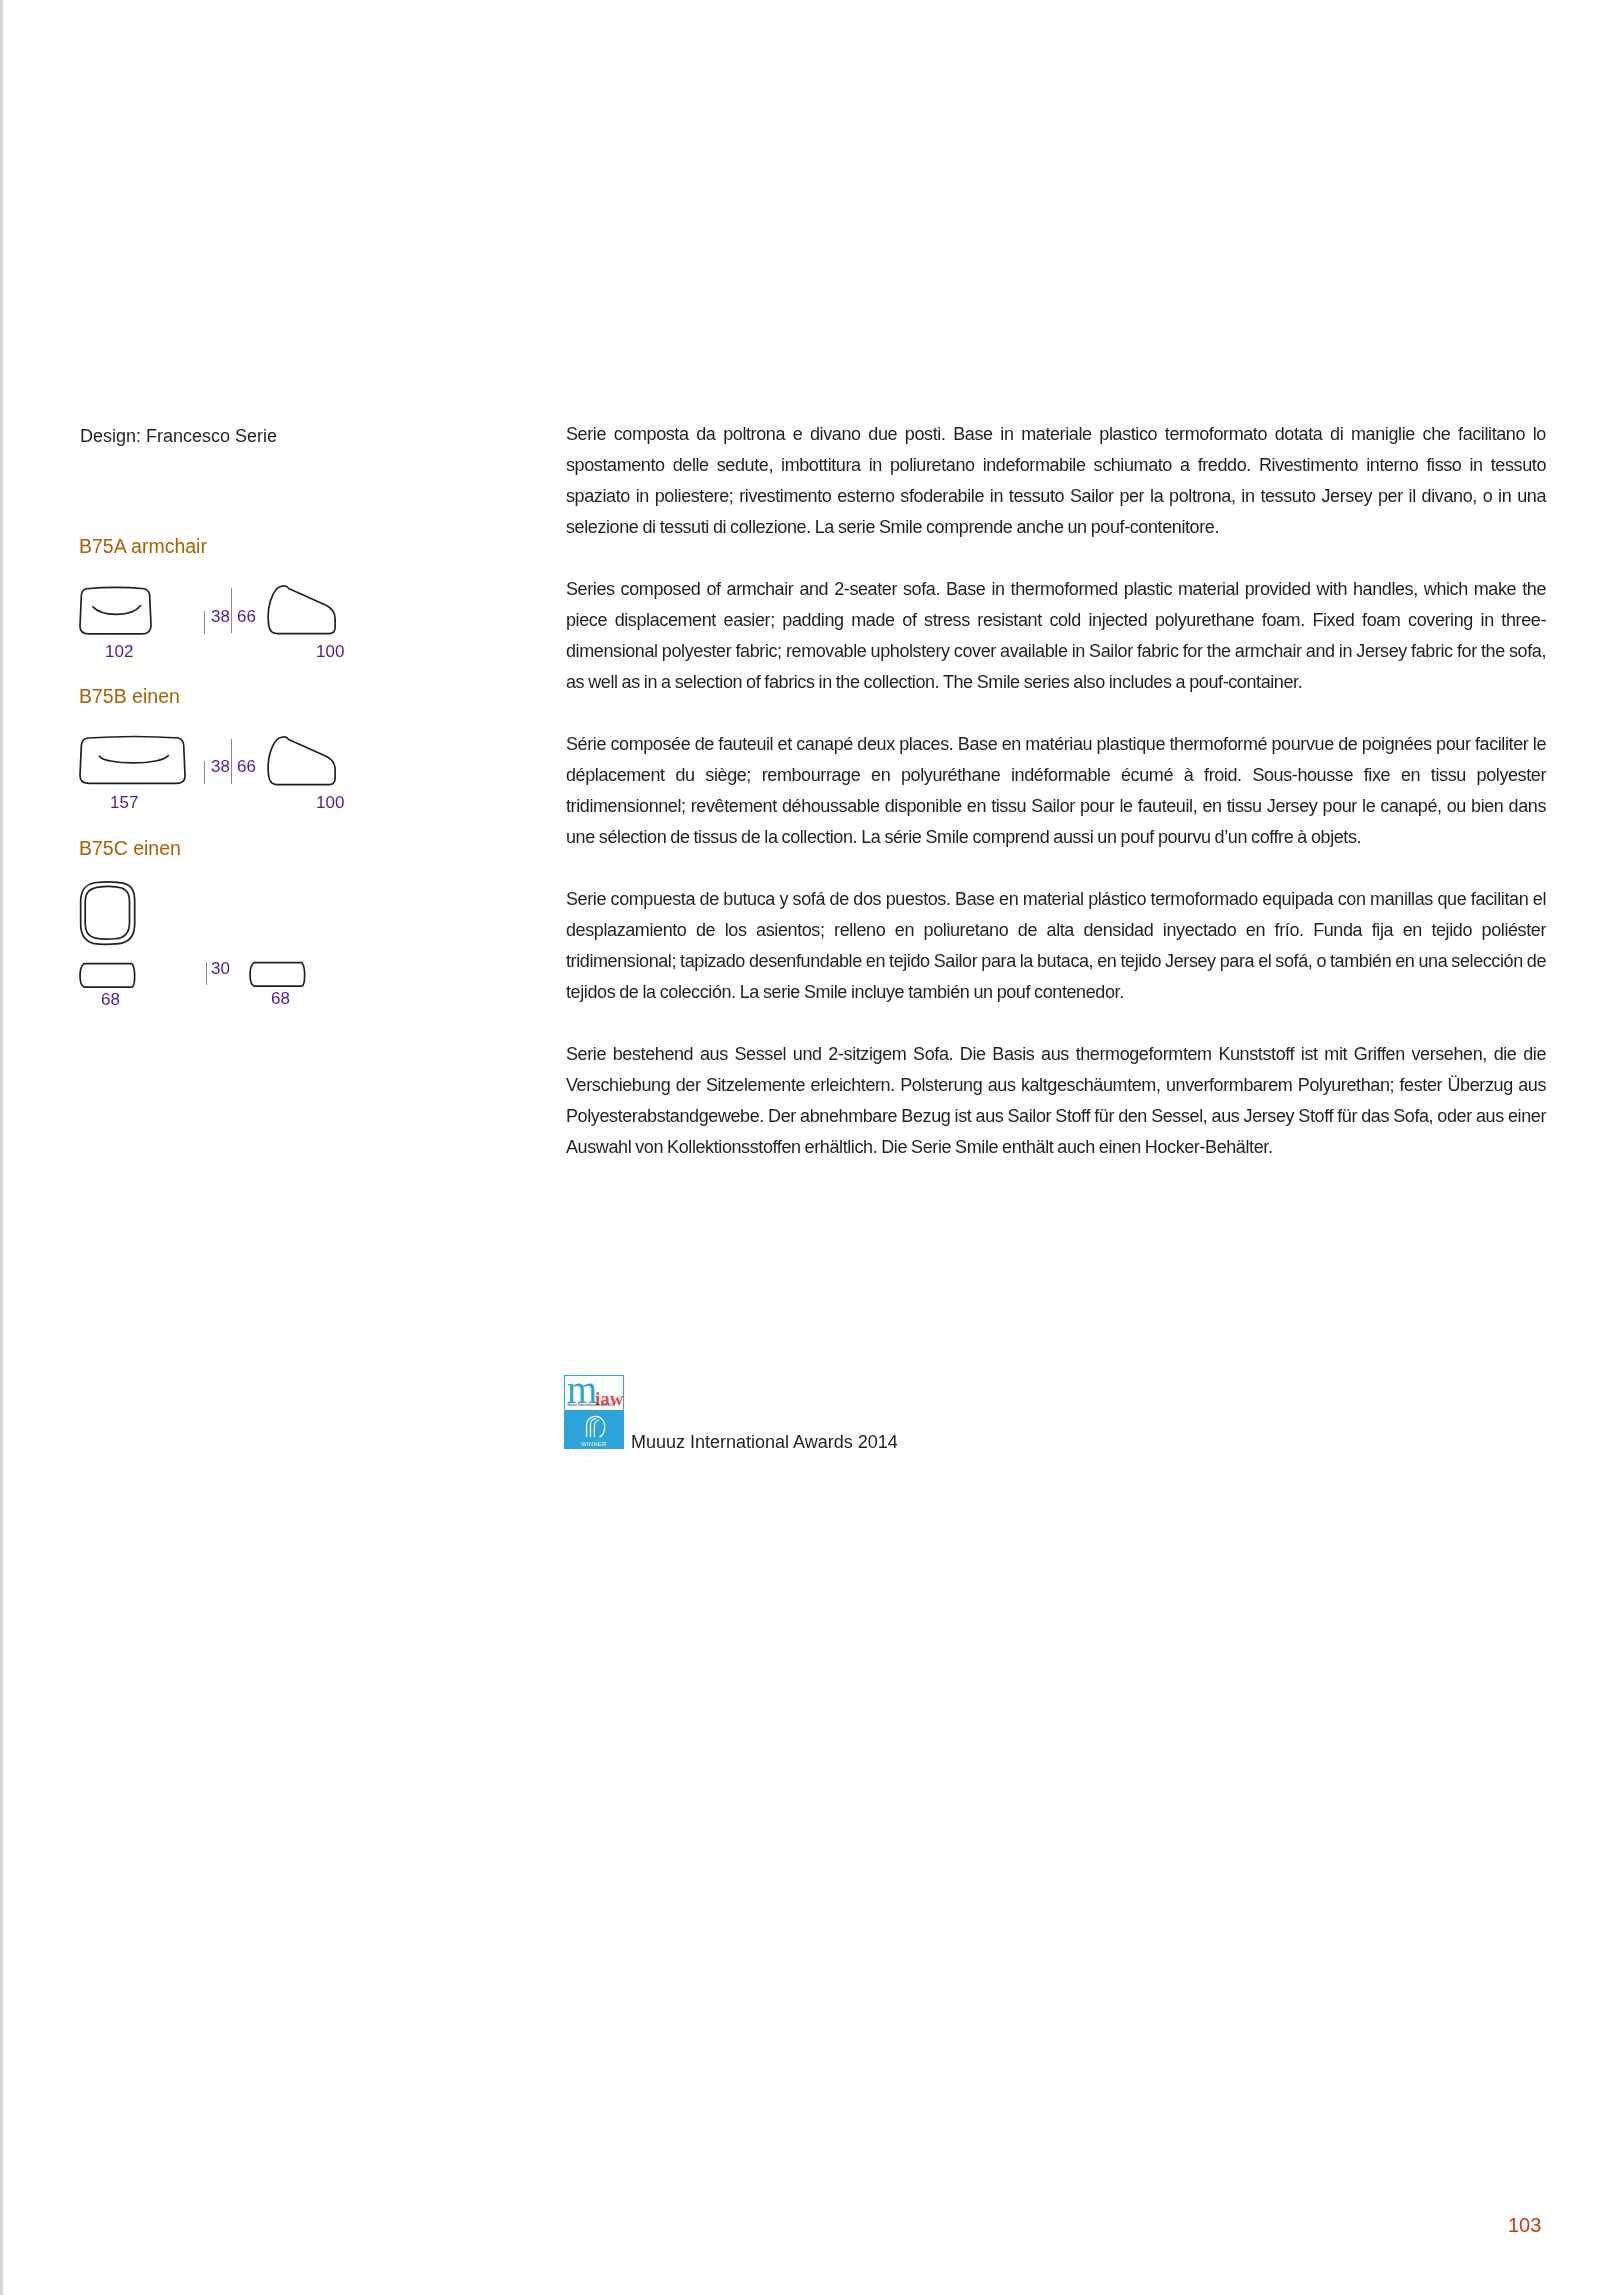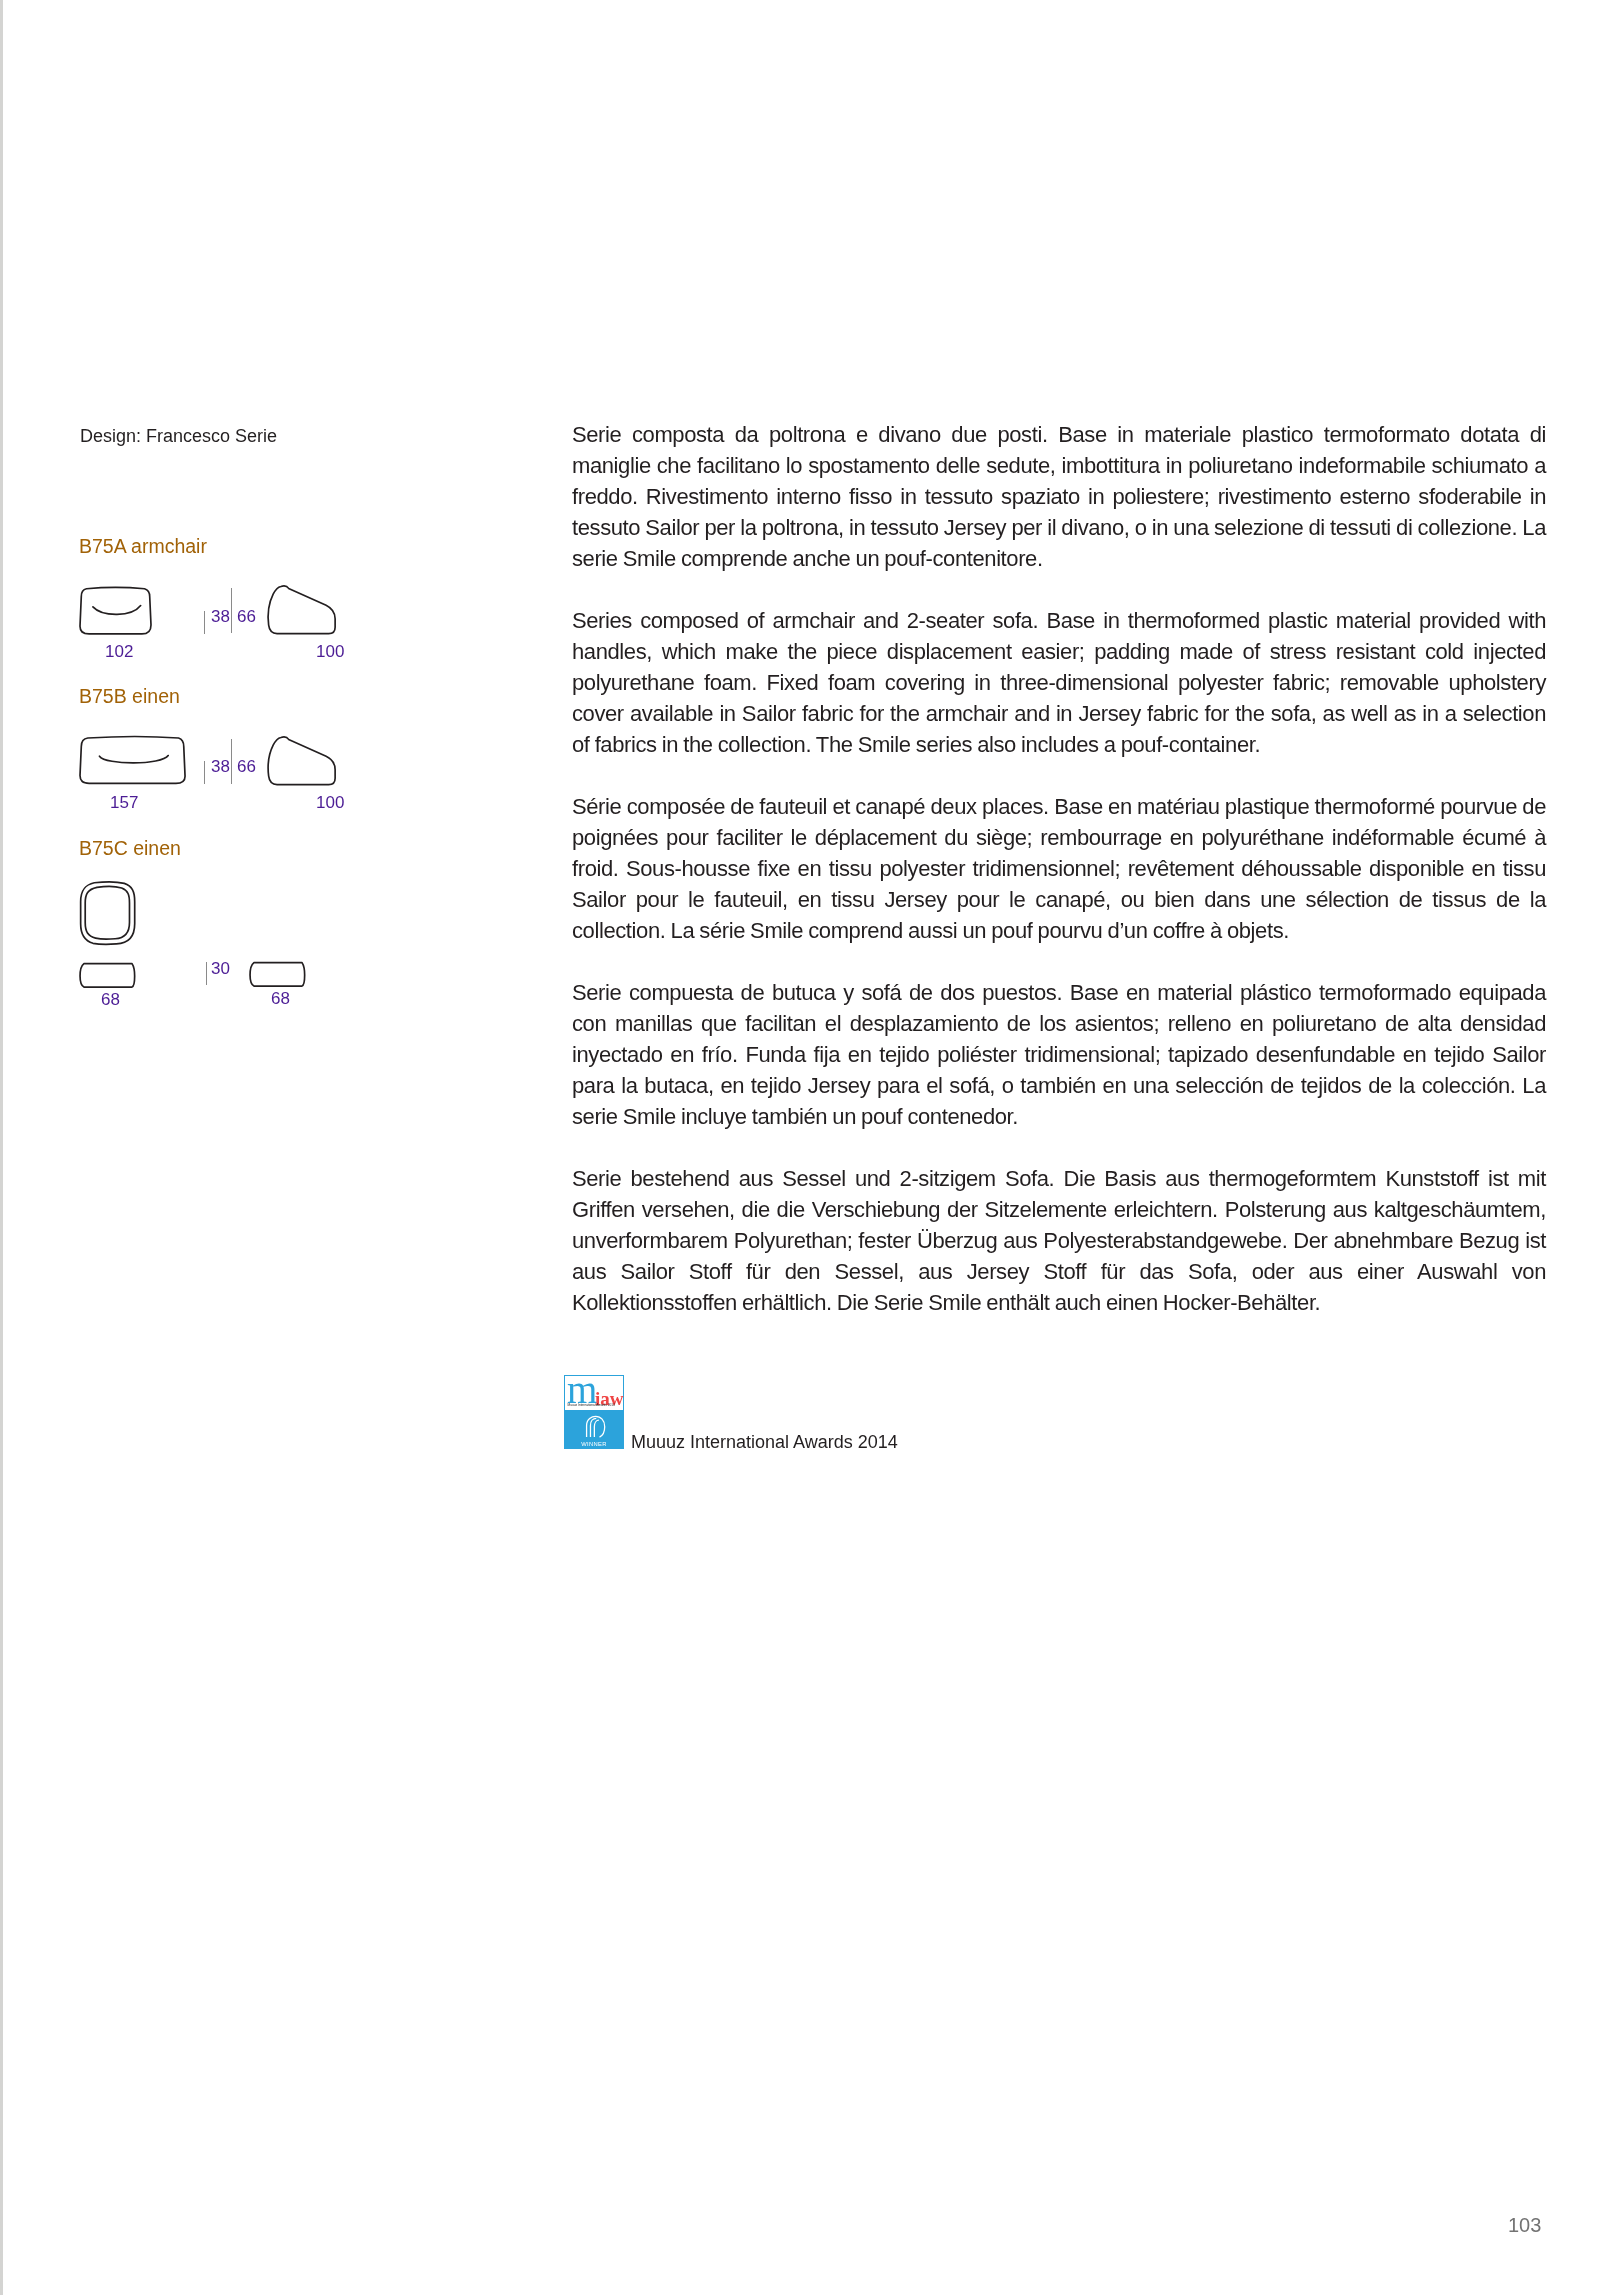--- a/index.html
+++ b/index.html
@@ -9,34 +9,34 @@
 
   .designer { position: absolute; left: 80px; top: 426px; font-size: 18px; color: #231f20; }
 
   .product-title { position: absolute; left: 79px; font-size: 19.5px; color: #a16207; }
   .dim { position: absolute; font-size: 17px; color: #4c1d95; font-weight: 300; }
   .vline { position: absolute; width: 1.3px; background: #8a8a8a; }
   svg.draw { position: absolute; overflow: visible; }
   svg.draw path, svg.draw rect { fill: none; stroke: #231f20; stroke-width: 2.6; stroke-linejoin: round; stroke-linecap: round; }
 
   .text-col { position: absolute; left: 566px; top: 419px; width: 980px; }
-  .para { font-size: 22px; line-height: 31px; text-align: justify; color: #231f20;
-          margin: 0 0 31px 6px; letter-spacing: -0.4px; word-spacing: -0.6px; }
+  .para { font-size: 18px; line-height: 31px; text-align: justify; color: #231f20;
+          margin: 0 0 31px 0; letter-spacing: -0.4px; word-spacing: -0.6px; }
 
   .award { position: absolute; left: 564px; top: 1375px; width: 60px; height: 74px; }
   .award .top { position: absolute; left: 0; top: 0; width: 60px; height: 36px; background: #fff; border: 1.3px solid #2ca3db; box-sizing: border-box; }
   .award .bottom { position: absolute; left: 0; top: 36px; width: 60px; height: 38px; background: #2ca3db; }
   .award .m { position: absolute; left: 1.9px; top: -6.5px; font-family: "Liberation Serif", serif; font-size: 39px; color: #2ca3db; line-height: 39px; }
   .award .iaw { position: absolute; left: 30px; top: 11.7px; font-family: "Liberation Serif", serif; font-size: 19px; color: #ef4444; font-weight: bold; }
   .award .sub { position: absolute; left: 2.6px; top: 27px; font-size: 3.2px; color: #231f20; white-space: nowrap; }
   .award .winner { position: absolute; left: 0; width: 60px; bottom: 1.9px; text-align: center; font-size: 5.8px; color: #fff; letter-spacing: 0.3px; }
   .award svg { position: absolute; left: 19.5px; top: 3.9px; }
   .award-label { position: absolute; left: 631px; top: 1432px; font-size: 18px; color: #231f20; }
 
-  .page-num { position: absolute; left: 1508px; top: 2214px; font-size: 20px; color: #737373; }
+  .page-num { position: absolute; left: 1508px; top: 2214px; font-size: 20px; color: #c2410c; }
 </style>
 </head>
 <body>
 
 <div class="edge"></div>
 
 <div class="designer">Design: Francesco Serie</div>
 
 <div class="product-title" style="top:535px">B75A armchair</div>
 <svg class="draw" style="left:80px;top:586px" width="71" height="52" viewBox="0 0 110 80">

